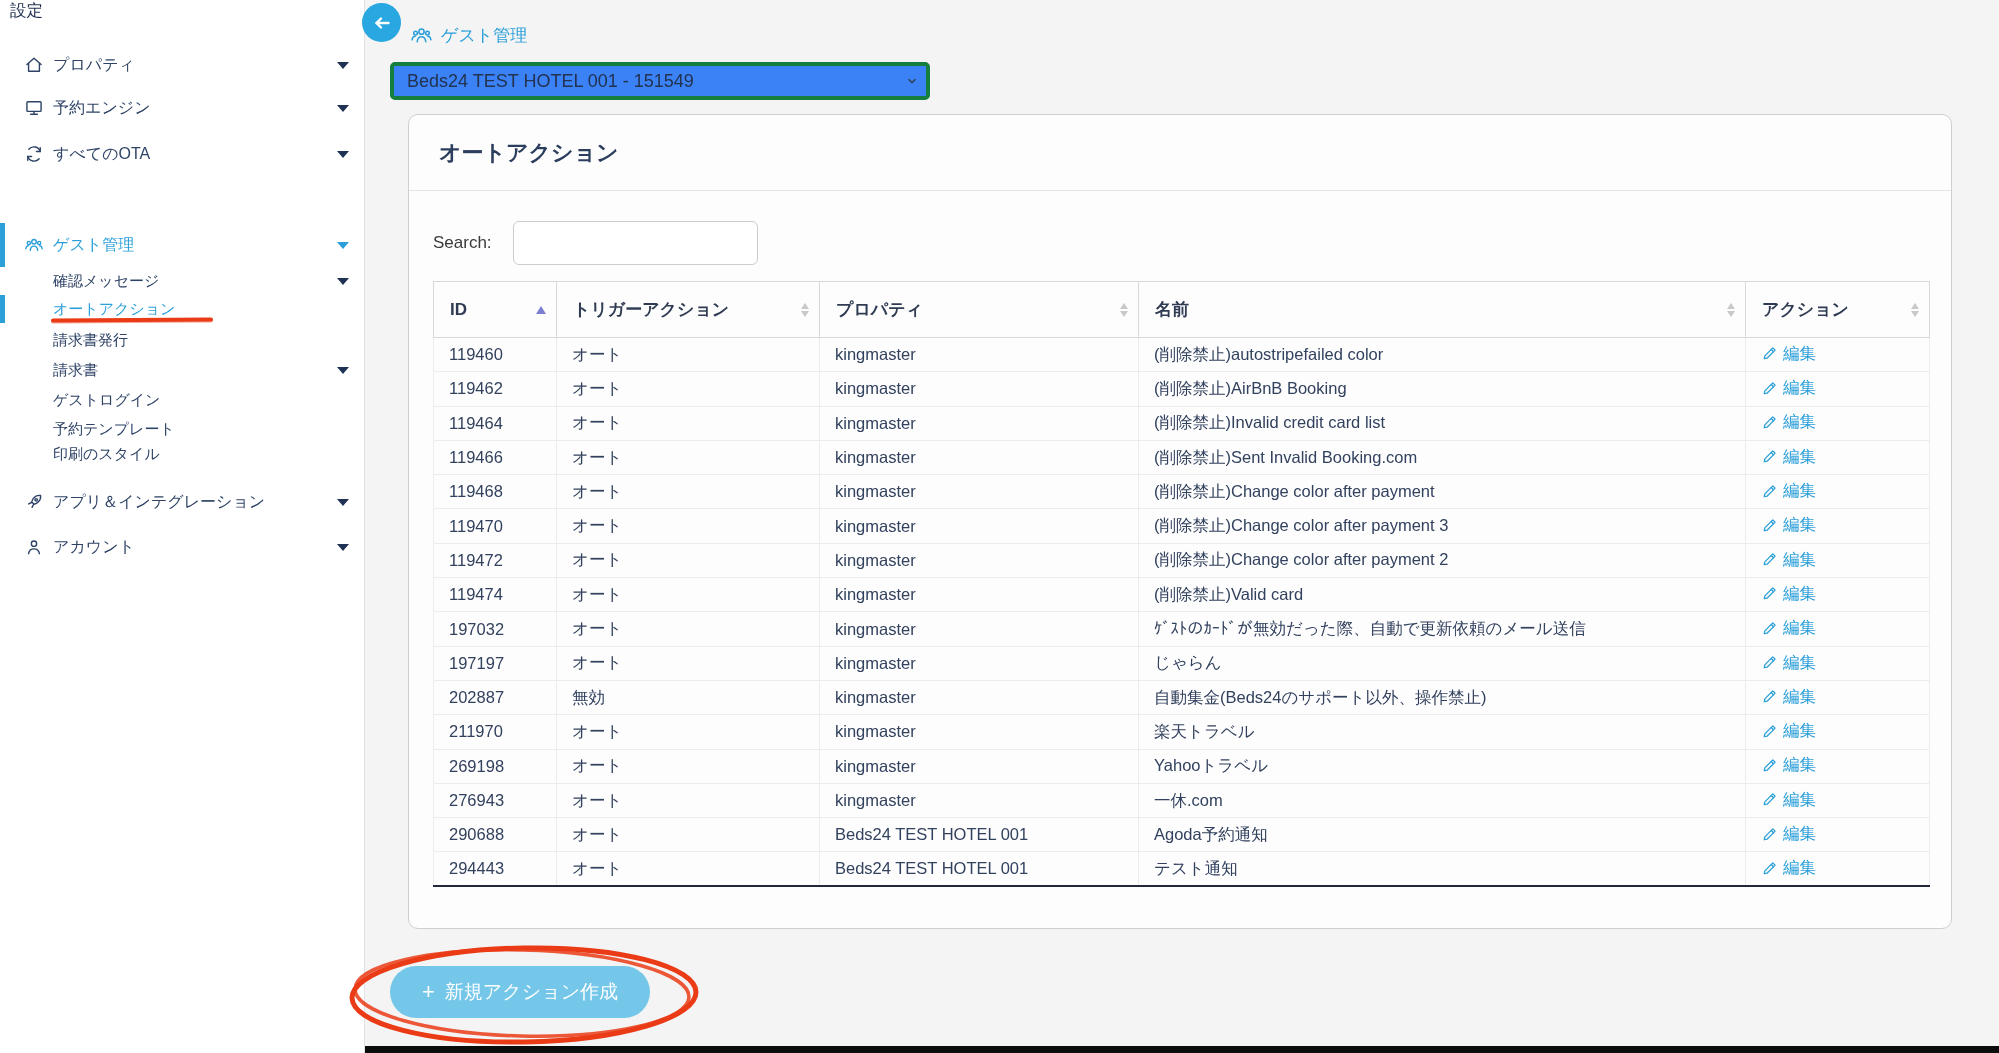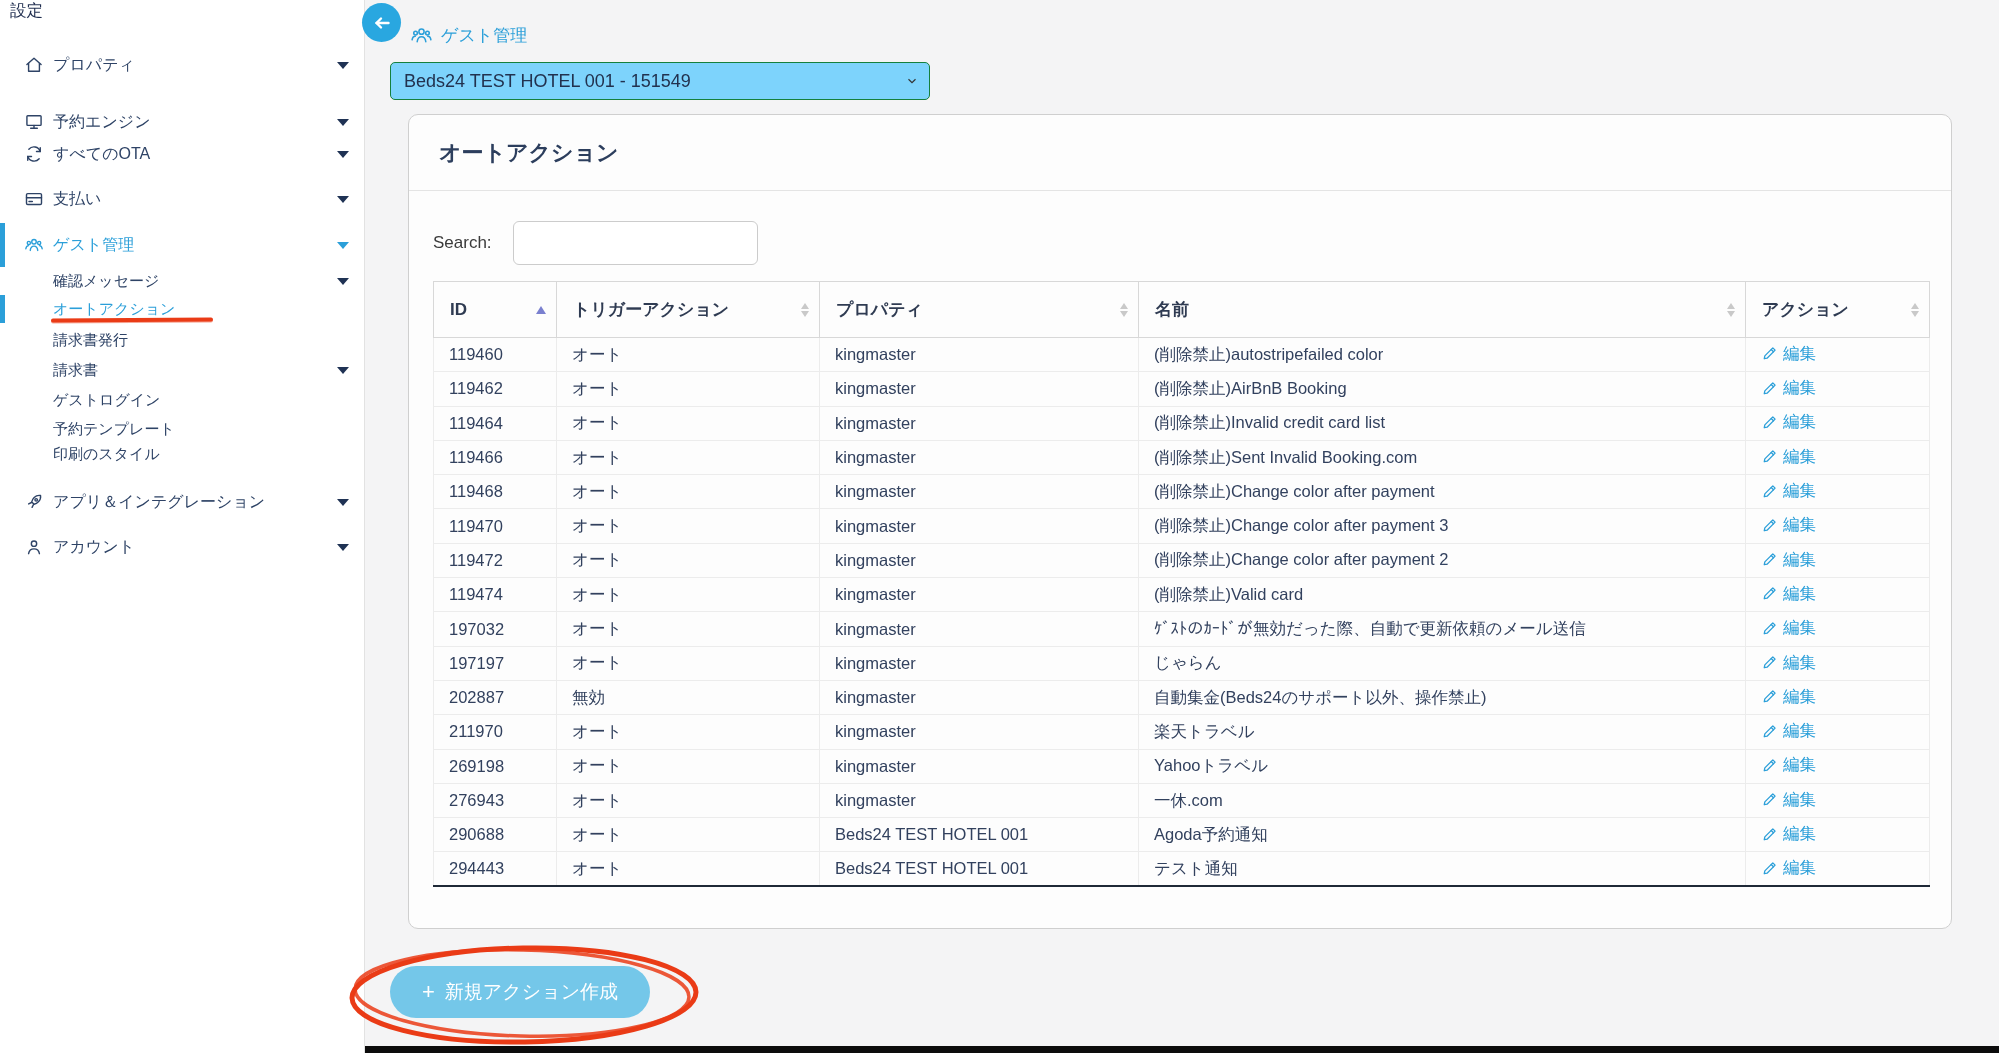--- a/index.html
+++ b/index.html
@@ -31,21 +31,21 @@
   .main { position:absolute; left:365px; top:0; right:0; height:100%; }
   .back-btn { position:absolute; left:-3px; top:3px; width:39px; height:39px; border-radius:50%;
     background:#29a7e0; border:none; display:flex; align-items:center; justify-content:center; cursor:pointer; }
   .back-btn svg { width:24px; height:24px; stroke:#fff; stroke-width:2.4; fill:none; stroke-linecap:round; stroke-linejoin:round; }
   .breadcrumb { position:absolute; left:45px; top:24px; display:flex; align-items:center; gap:8px;
     color:#2b9fd9; font-size:17px; cursor:pointer; }
   .breadcrumb .ic { width:23px; height:23px; stroke:#2b9fd9; fill:none; stroke-width:1.6; stroke-linecap:round; stroke-linejoin:round; }
   .select-wrap { position:absolute; left:25px; top:62px; width:540px; height:38px; }
   .select-wrap select {
     width:100%; height:100%; appearance:none; -webkit-appearance:none; -moz-appearance:none;
-    border:1px solid #15803d; border-radius:5px; background:#7dd3fc;
+    border:4px solid #15803d; border-radius:5px; background:#3b82f6;
     font-size:18px; color:#22324f; padding:0 36px 0 13px; font-family:inherit; cursor:pointer;
   }
   .select-wrap .chev { position:absolute; right:11px; top:12px; width:14px; height:14px;
     stroke:#333; stroke-width:2; fill:none; pointer-events:none; }
   
   .card { position:absolute; left:43px; top:114px; width:1544px; height:815px;
     background:#fdfdfd; border:1px solid #cfcfcf; border-radius:10px; }
   .card-header { height:76px; display:flex; align-items:center; padding-left:30px; border-bottom:1px solid #e4e4e4; }
   .card-title { font-size:22px; color:#2c3e5d; }
   .card-body { padding:30px 24px 0; }
@@ -86,46 +86,38 @@
 
     <div class="sb-row" style="top:43px;height:44px;">
       <svg class="ic" viewBox="0 0 24 24">
           <path d="M3.5 11.5 12 4l8.5 7.5"></path>
           <path d="M5.5 10v9.5h13V10"></path>
         </svg>
       <span class="lbl">プロパティ</span>
       <span class="caret"></span>
     </div>
 
-    <div class="sb-row" style="top:100px;height:44px;">
+    <div class="sb-row" style="top:86px;height:44px;">
       <svg class="ic" viewBox="0 0 24 24">
           <rect x="3.5" y="4.5" width="17" height="11.5" rx="1"></rect>
           <path d="M12 16v3.5M8 19.5h8"></path>
         </svg>
       <span class="lbl">予約エンジン</span>
       <span class="caret"></span>
     </div>
 
     <div class="sb-row" style="top:132px;height:44px;">
       <svg class="ic" viewBox="0 0 24 24">
           <path d="M19.5 9A8 8 0 0 0 5.8 6.3M4.5 15a8 8 0 0 0 13.7 2.7"></path>
           <path d="M19.5 4.5V9H15M4.5 19.5V15h4.5"></path>
         </svg>
       <span class="lbl">すべてのOTA</span>
       <span class="caret"></span>
     </div>
 
-    <div class="sb-row" style="top:177px;height:44px;">
-      <svg class="ic" viewBox="0 0 24 24">
-          <rect x="3" y="5.5" width="18" height="13" rx="1.5"></rect>
-          <path d="M3 10.5h18M6 15h4"></path>
-        </svg>
-      <span class="lbl">支払い</span>
-      <span class="caret"></span>
-    </div>
 
     <div class="active-bar" style="top:223px;height:44px;"></div>
     <div class="sb-row active" style="top:223px;height:44px;">
       <svg class="ic" viewBox="0 0 24 24">
           <circle cx="12" cy="8" r="2.7"></circle>
           <path d="M7.5 18.5c.4-3.4 2-5.2 4.5-5.2s4.1 1.8 4.5 5.2"></path>
           <circle cx="5.8" cy="9.5" r="1.9"></circle>
           <path d="M2.2 16.5c.3-2.4 1.5-3.8 3.3-3.8"></path>
           <circle cx="18.2" cy="9.5" r="1.9"></circle>
           <path d="M21.8 16.5c-.3-2.4-1.5-3.8-3.3-3.8"></path>

